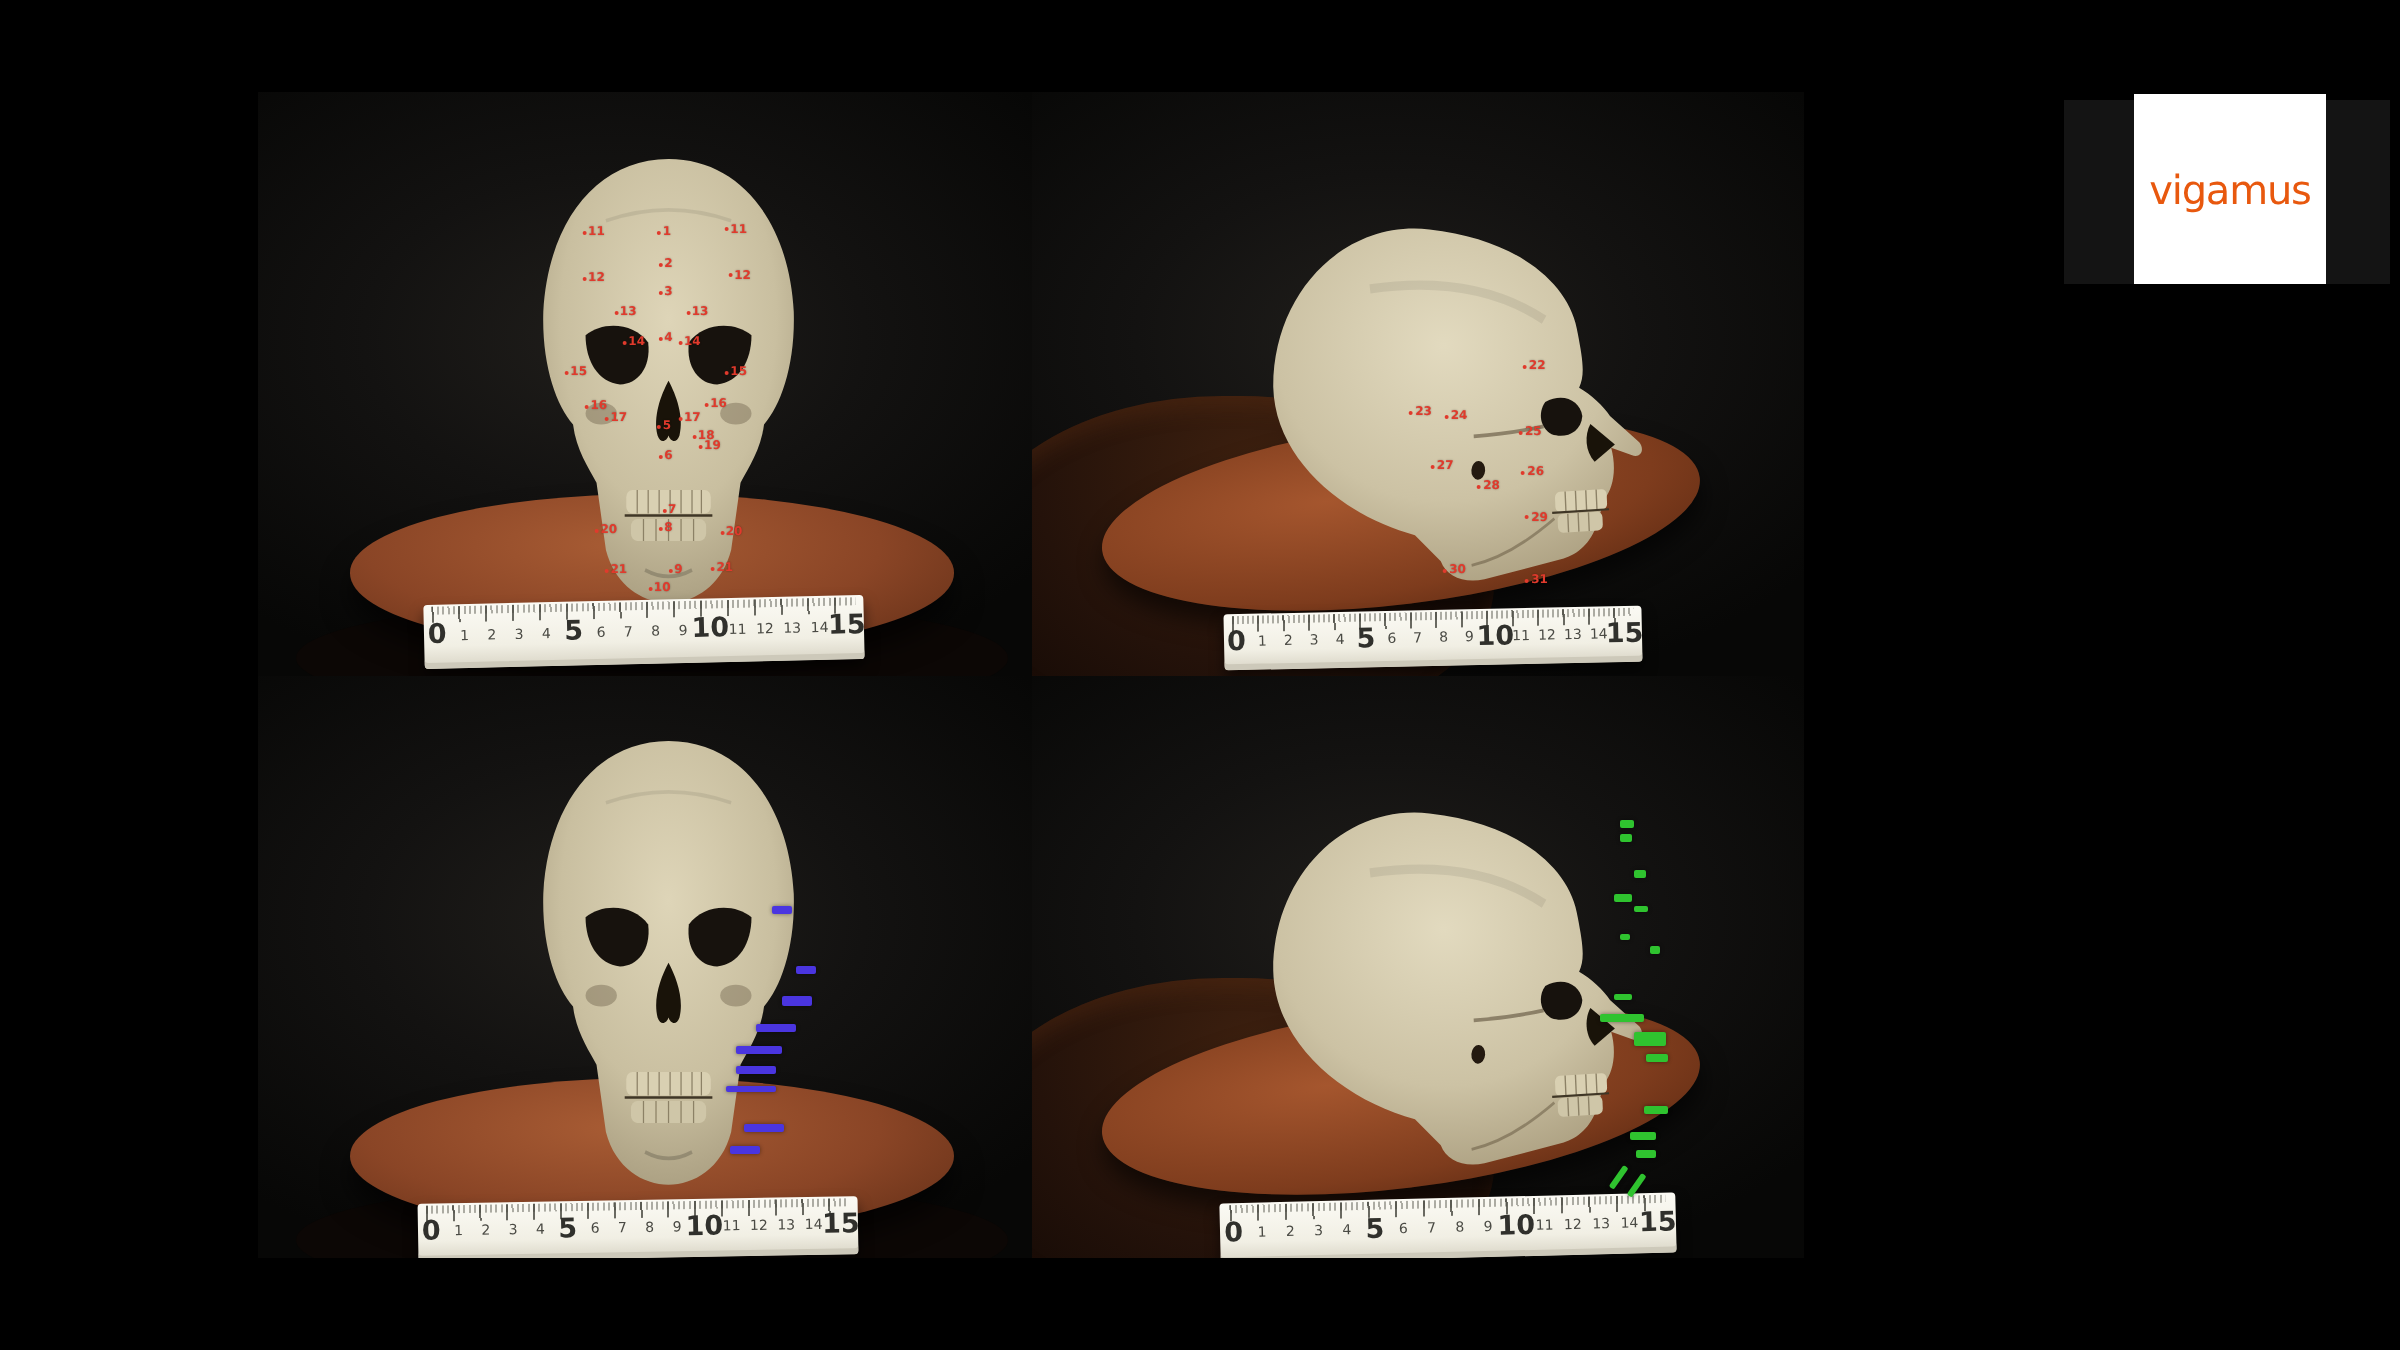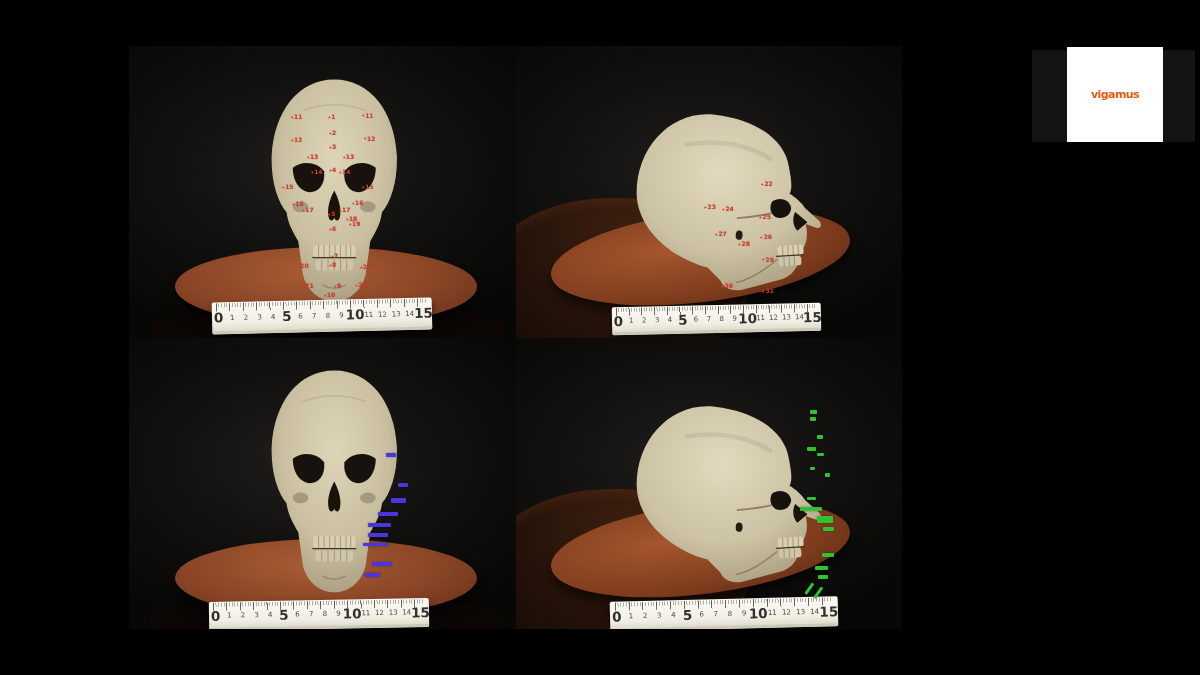--- a/index.html
+++ b/index.html
@@ -50,21 +50,21 @@
   .lm{position:absolute;transform:translate(-50%,-50%);font-size:6px;font-weight:700;white-space:nowrap;
       text-shadow:0 0 1px rgba(0,0,0,.35);}
   .lm i{display:inline-block;width:2px;height:2px;border-radius:50%;background:currentColor;
         vertical-align:middle;margin-right:1px;}
   .bar{position:absolute;border-radius:1px;box-shadow:0 0 2px rgba(0,0,0,.45);}
 
   
   .logo-strip{position:absolute;left:1032px;top:50px;width:163px;height:92px;background:#141414;}
   .logo-box{position:absolute;left:1067px;top:47px;width:96px;height:95px;background:#ffffff;
             display:flex;align-items:center;justify-content:center;}
-  .logo-text{font-size:11px;font-weight:700;letter-spacing:-0.6px;color:#e8580e;}
+  .logo-text{font-size:20px;font-weight:400;letter-spacing:-0.6px;color:#e8580e;}
 </style>
 </head>
 <body>
 
 <svg width="0" height="0" style="position:absolute" aria-hidden="true">
   <defs>
     <radialGradient id="boneF" cx="50%" cy="36%" r="78%">
       <stop offset="0%" stop-color="#ded5b8"></stop>
         <stop offset="55%" stop-color="#c9bfa0"></stop>
         <stop offset="100%" stop-color="#9a8e71"></stop>

